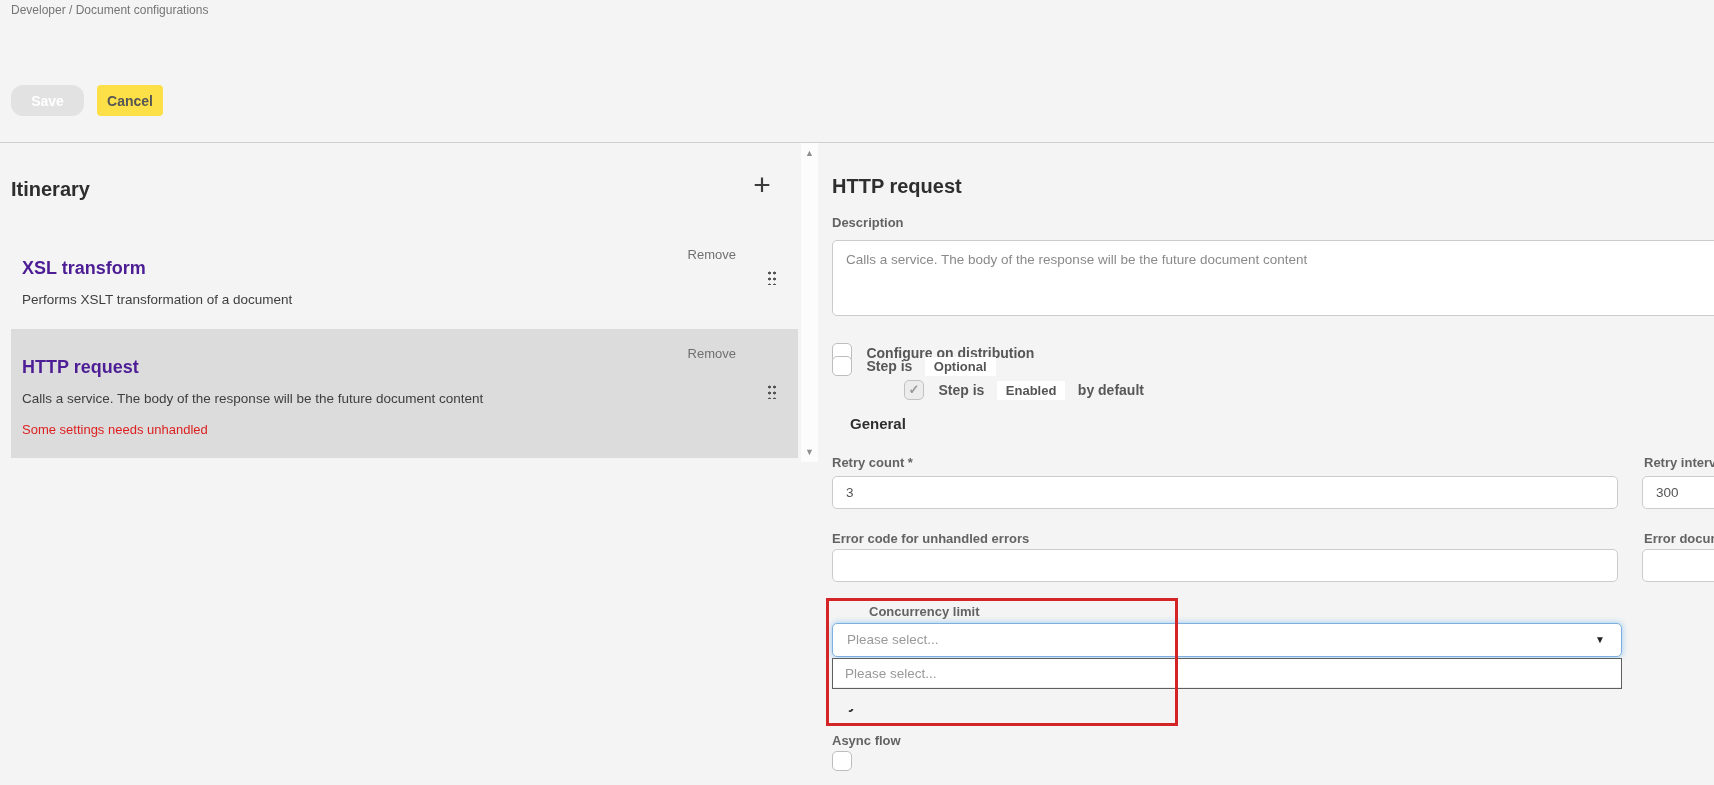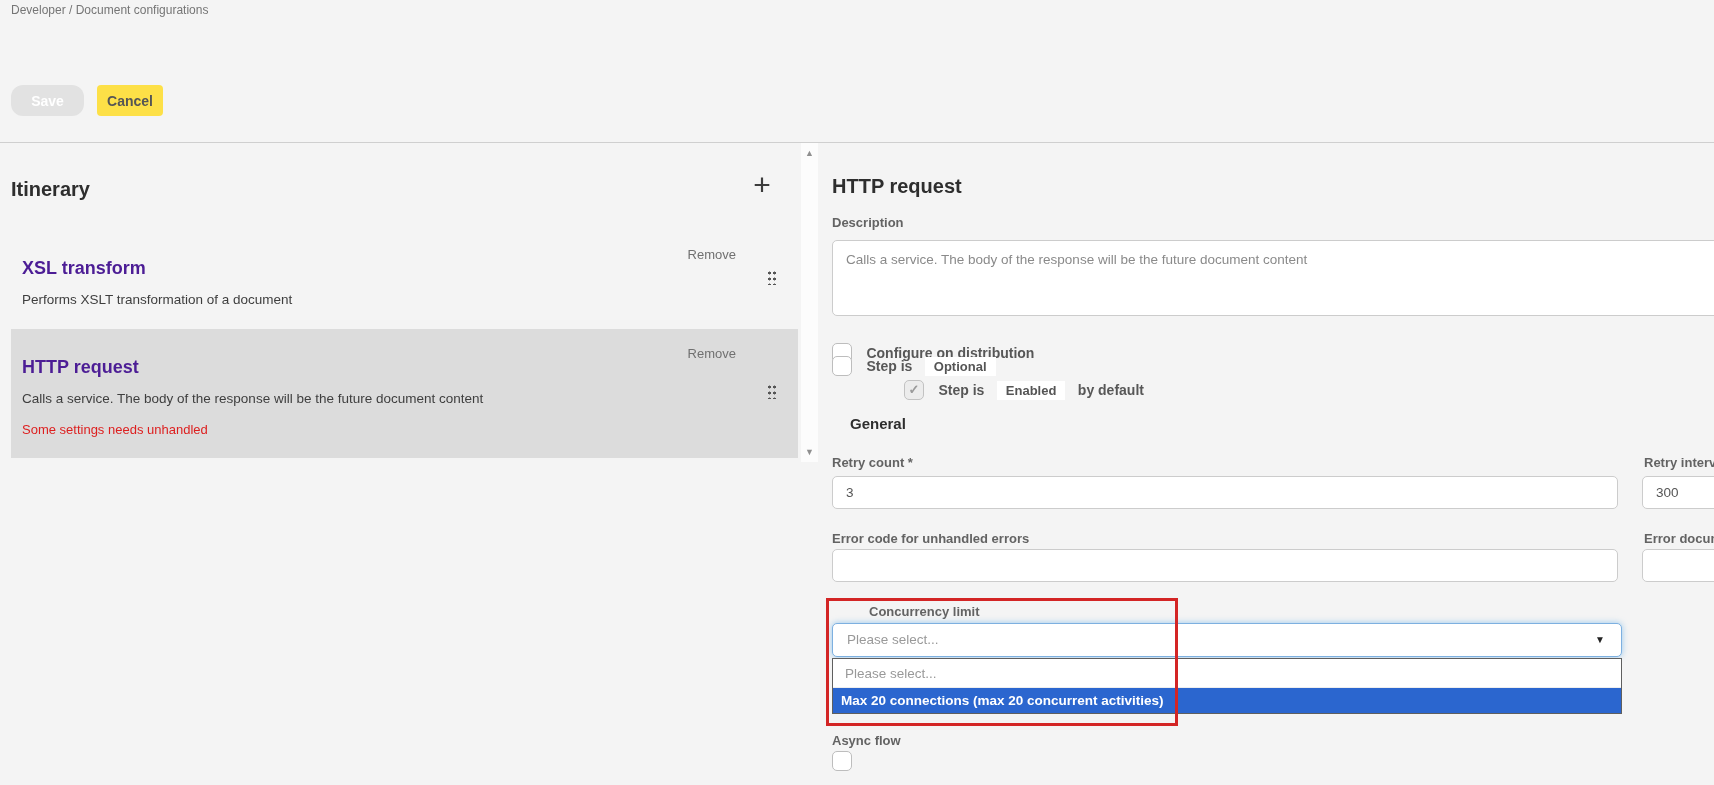--- a/index.html
+++ b/index.html
@@ -173,21 +173,20 @@
     <div class="red-annotation"></div>
     <div class="field-label lbl-concurrency">Concurrency limit</div>
 
     <div class="select-box">
       <span class="select-value">Please select...</span>
       <span class="select-caret">▼</span>
     </div>
 
     <div class="dropdown">
       <div class="dd-option plain">Please select...</div>
-      <div class="dd-option active">Max 20 connections (max 20 concurrent activities)</div>
     </div>
 
     <div class="hidden-fragment">
       <span>y</span>
     </div>
 
     <div class="field-label lbl-async">Async flow</div>
     <span class="checkbox cb-async"></span>
   </div>
 

